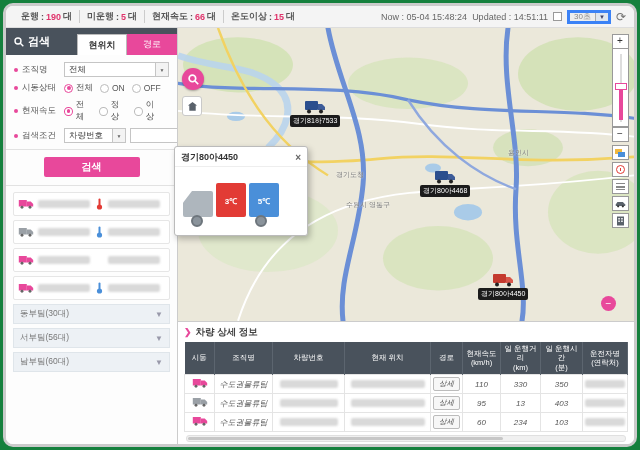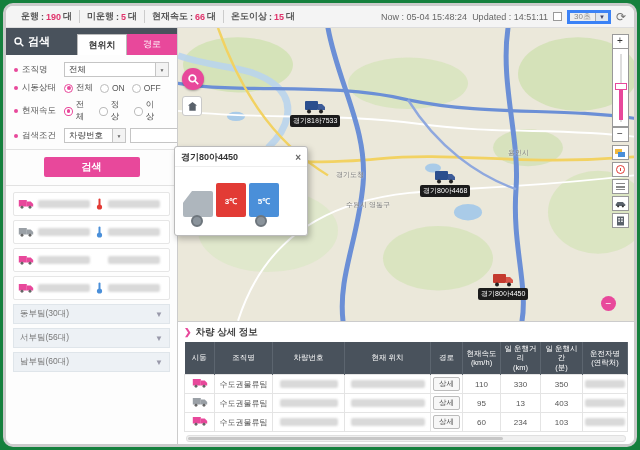--- a/index.html
+++ b/index.html
@@ -92,21 +92,21 @@
   .layeric i{position:absolute;width:7px;height:5px;display:block;}
   .layeric i:first-child{left:0;top:0;background:#f0b840;}
   .layeric i:last-child{left:3px;top:3px;background:#4a8fd9;}
   .collapse-circ{position:absolute;right:18px;bottom:10px;width:15px;height:15px;border-radius:50%;background:var(--accent);color:#fff;display:flex;align-items:center;justify-content:center;font-size:10px;z-index:4;cursor:pointer;}
   
   .detail{flex:0 0 99px;border-top:1px solid #ccc;background:#fff;padding:3px 6px 0;display:flex;flex-direction:column;}
   .dtitle{display:flex;align-items:center;gap:4px;font-size:9.5px;font-weight:bold;color:#444;padding:1px 0 3px;}
   .dtitle .tri{color:var(--accent);font-size:9px;}
   table.dt{border-collapse:collapse;table-layout:fixed;width:100%;}
   table.dt th{background:var(--slate);color:#fff;font-size:7.5px;font-weight:normal;padding:2px 1px;line-height:1.25;border-right:1px solid #5c656f;}
-  table.dt td{font-size:8px;color:#555;text-align:center;border:1px solid #e4e4e4;padding:2px 2px;height:17px;}
+  table.dt td{font-size:8px;color:#555;text-align:center;border:1px solid #e4e4e4;padding:2px 2px;height:17px;font-style:italic;}
   .dbtn{display:inline-block;border:1px solid #bbb;background:#f7f7f7;font-size:7.5px;color:#555;padding:1px 5px;border-radius:2px;cursor:pointer;}
   .cellblur{display:inline-block;vertical-align:middle;}
   .hscroll{height:7px;background:#f0f0f0;border:1px solid #e0e0e0;border-radius:3px;margin:3px 2px 2px;position:relative;}
   .hthumb{position:absolute;left:1px;top:1px;height:3px;width:72%;background:#c7c7c7;border-radius:2px;cursor:grab;}
 </style>
 </head>
 <body>
 
 <div class="stage">
 <div class="frame">

